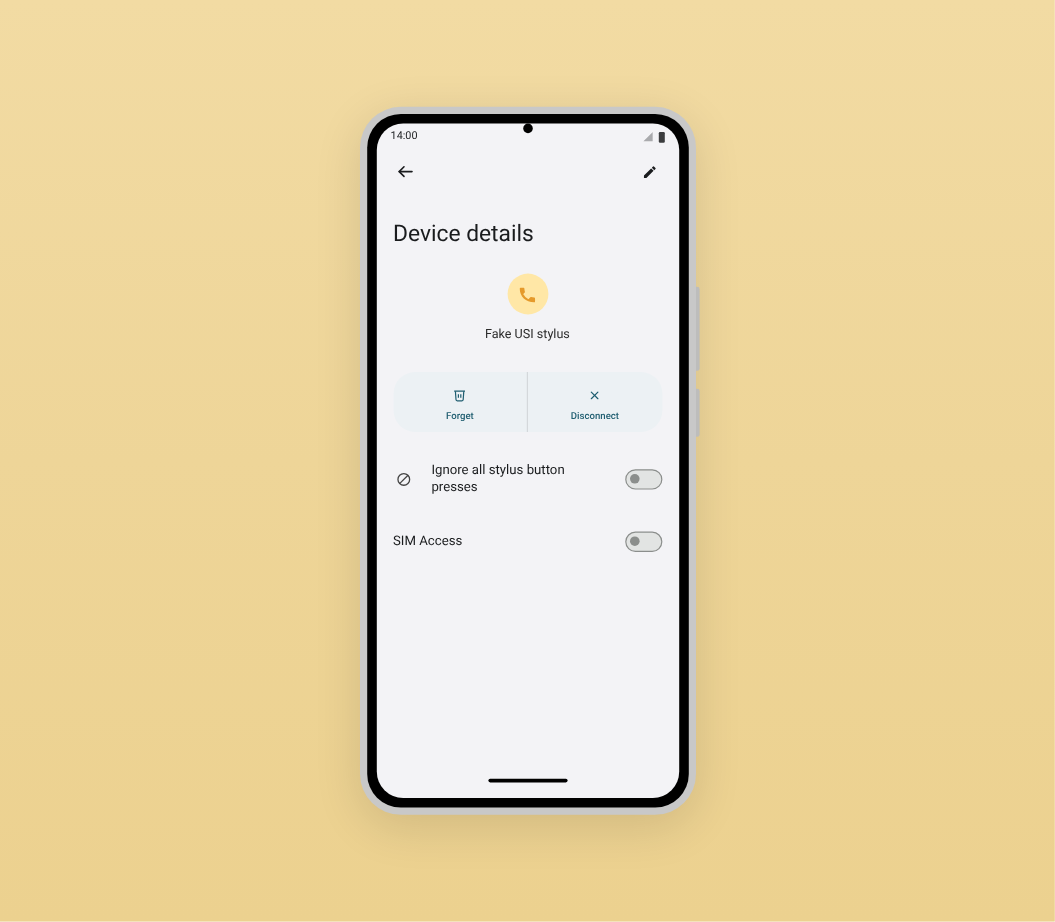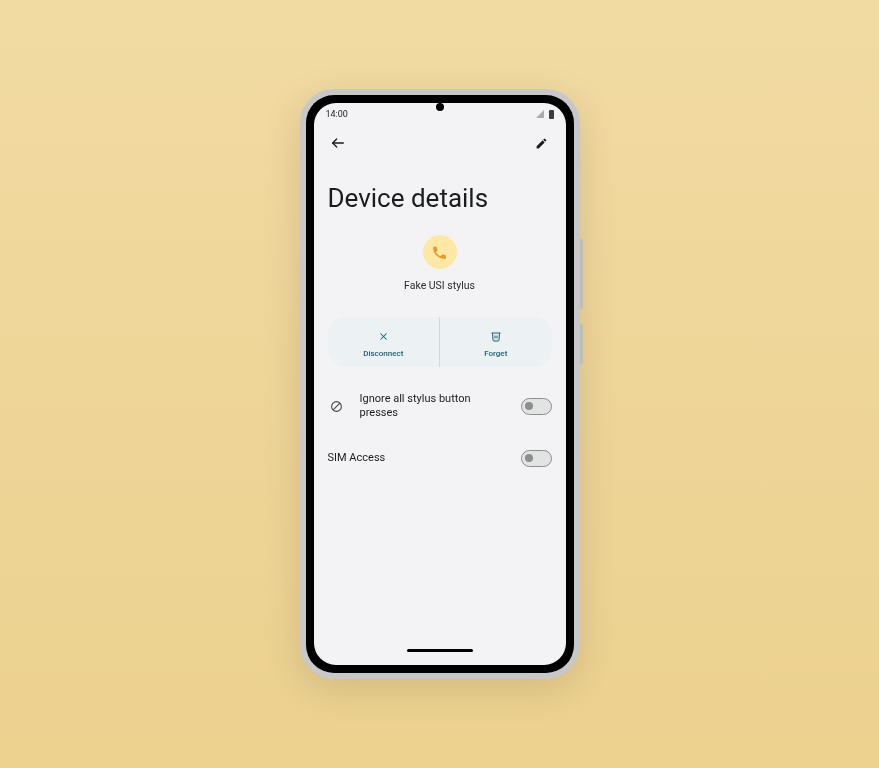--- a/index.html
+++ b/index.html
@@ -100,21 +100,21 @@
       border-radius: 50%;
       cursor: pointer;
     }
 
     .content {
       flex: 1;
       overflow: hidden;
       padding: 0 14px;
     }
     .page-title {
-      font-size: 26px;
+      font-size: 19px;
       font-weight: 400;
       margin-top: 22px;
       margin-bottom: 22px;
       letter-spacing: 0px;
     }
     .device-hero {
       display: flex;
       flex-direction: column;
       align-items: center;
       margin-bottom: 25px;
@@ -280,37 +280,37 @@
             <svg width="17" height="17" viewBox="0 0 24 24" fill="#e59a2b">
                 <path d="M6.62 10.79a15.053 15.053 0 0 0 6.59 6.59l2.2-2.2a1 1 0 0 1 1.03-.24c1.12.37 2.33.57 3.56.57a1 1 0 0 1 1 1V20a1 1 0 0 1-1 1C10.07 21 3 13.93 3 5a1 1 0 0 1 1-1h3.49a1 1 0 0 1 1 1c0 1.23.2 2.44.57 3.56a1 1 0 0 1-.24 1.03l-2.2 2.2z"></path>
               </svg>
           </div>
           <div class="device-name">Fake USI stylus</div>
         </div>
 
         <div class="action-row">
           <div class="action-btn">
             <span class="action-icon">
-              <svg width="11" height="11" viewBox="0 0 24 24" fill="none" stroke="currentColor" stroke-width="2.2" stroke-linecap="round">
-                  <line x1="18" y1="6" x2="6" y2="18"></line>
-                  <line x1="6" y1="6" x2="18" y2="18"></line>
-                </svg>
-            </span>
-            <span class="action-label">Disconnect</span>
-          </div>
-          <div class="action-btn">
-            <span class="action-icon">
               <svg width="12" height="12" viewBox="0 0 24 24" fill="none" stroke="currentColor" stroke-width="2">
                   <polyline points="3 6 5 6 21 6"></polyline>
                   <path d="M19 6l-1 14a2 2 0 0 1-2 2H8a2 2 0 0 1-2-2L5 6"></path>
                   <path d="M10 11v6M14 11v6"></path>
                 </svg>
             </span>
             <span class="action-label">Forget</span>
           </div>
+          <div class="action-btn">
+            <span class="action-icon">
+              <svg width="11" height="11" viewBox="0 0 24 24" fill="none" stroke="currentColor" stroke-width="2.2" stroke-linecap="round">
+                  <line x1="18" y1="6" x2="6" y2="18"></line>
+                  <line x1="6" y1="6" x2="18" y2="18"></line>
+                </svg>
+            </span>
+            <span class="action-label">Disconnect</span>
+          </div>
         </div>
 
 
         <div class="list-item">
           <div class="li-icon">
             <svg width="13" height="13" viewBox="0 0 24 24" fill="none" stroke="#444" stroke-width="2">
                 <circle cx="12" cy="12" r="9"></circle>
                 <line x1="5.5" y1="18.5" x2="18.5" y2="5.5"></line>
               </svg>
           </div>

